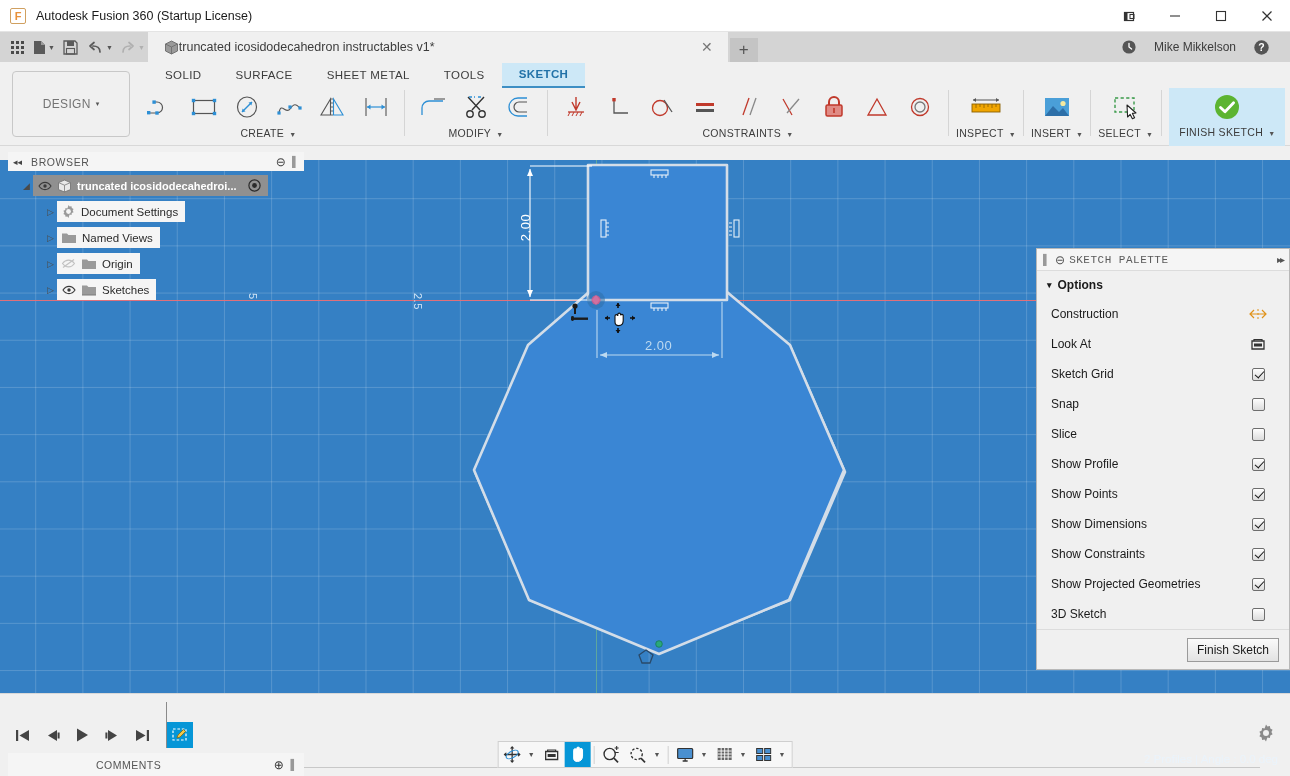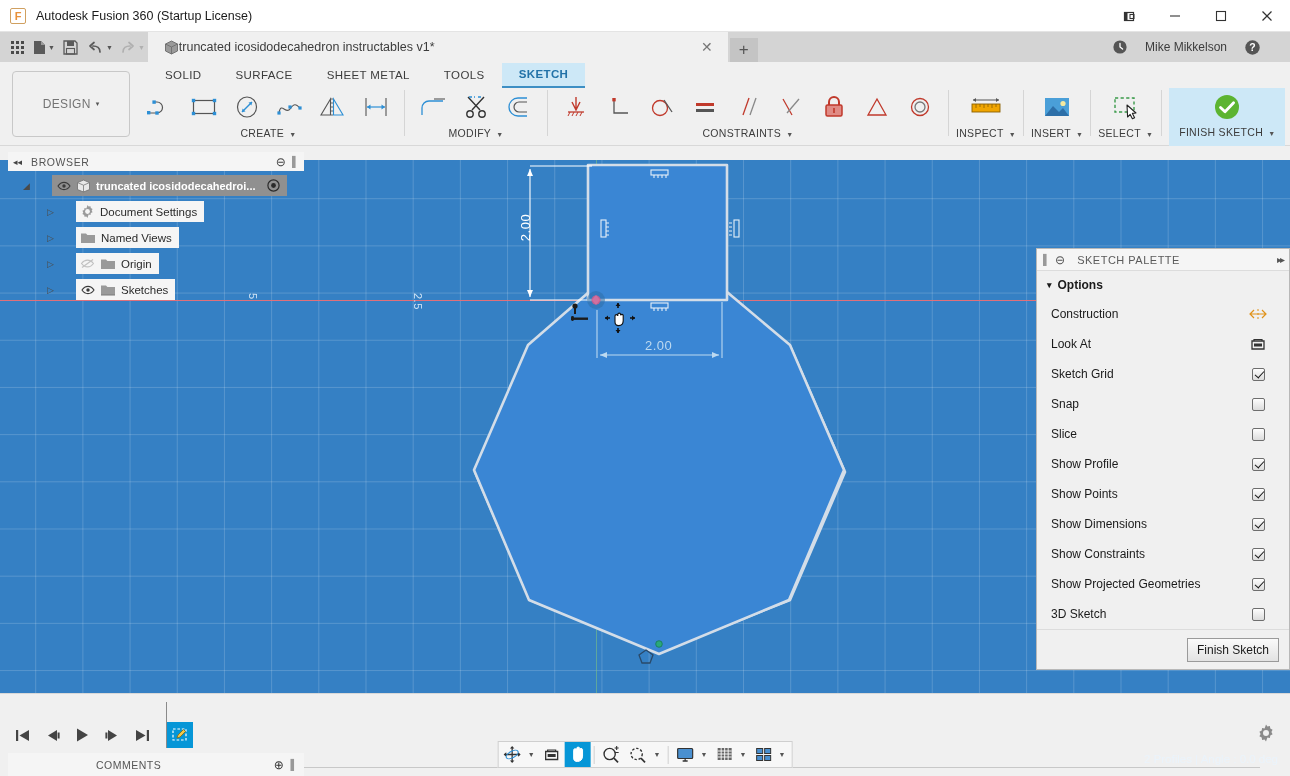--- a/index.html
+++ b/index.html
@@ -49,21 +49,21 @@
     margin-left: auto; font-size: 14px; color: #777; width: 18px;
     text-align: center;
   }
   #tab-add {
     width: 28px; height: 24px; background: #c4c4c4; display: flex;
     align-items: center; justify-content: center; color: #555;
     font-size: 17px; margin-left: 2px; align-self: flex-end;
   }
   #qab-right {
     display: flex; align-items: center; height: 30px; margin-left: auto;
-    padding-right: 25px; gap: 4px;
+    padding-right: 16px; gap: 4px;
   }
   #user-name { font-size: 12px; color: #3c3c3c; padding: 0 8px; }
 
   
   #ribbon {
     height: 84px; background: #f0f0f0; display: flex; position: relative;
     border-bottom: 1px solid #d8d8d8;
   }
   #design-box {
     width: 118px; height: 66px; margin: 9px 0 0 12px; border: 1px solid #c8c8c8;
@@ -134,36 +134,36 @@
   #browser-title { margin-left: 9px; letter-spacing: .6px; font-size: 10.5px; }
   .tree-row {
     display: flex; align-items: center; height: 23px; margin-top: 3px;
     font-size: 11.5px; color: #2b2b2b;
   }
   .tree-arrow {
     width: 13px; text-align: center; font-size: 9px; color: #4a4a4a; flex: none;
   }
   .tree-chip {
     display: flex; align-items: center; background: #f5f5f5; height: 21px;
-    padding: 0 7px 0 4px; gap: 5px; margin-left: 19px;
+    padding: 0 7px 0 4px; gap: 5px;
   }
   .tree-chip.selected { background: #909090; color: #fff; font-weight: bold; }
   .eye { width: 15px; display: flex; align-items: center; justify-content: center; }
 
   
   #palette {
     position: absolute; top: 248px; right: 0px; width: 254px;
     background: #f0f0f0; border: 1px solid #b8b8b8; z-index: 20;
   }
   #palette-header {
     height: 22px; display: flex; align-items: center; padding: 0 6px;
     font-size: 11px; color: #5a5a5a; background: #f5f5f5;
     border-bottom: 1px solid #dcdcdc;
   }
-  #palette-title { margin-left: 12px; letter-spacing: .5px; }
+  #palette-title { margin-left: 4px; letter-spacing: .5px; font-family: Liberation Mono, monospace; }
   #palette-expand { margin-left: auto; font-size: 10px; color: #555; letter-spacing:-2px;}
   #options-header {
     display: flex; align-items: center; height: 28px; padding: 0 10px;
     font-size: 12px; font-weight: bold; color: #1a1a1a; gap: 6px;
   }
   .opt-row {
     display: flex; align-items: center; height: 30px; padding: 0 16px 0 14px;
     font-size: 12px; color: #1a1a1a;
   }
   .opt-label { flex: 1; }

